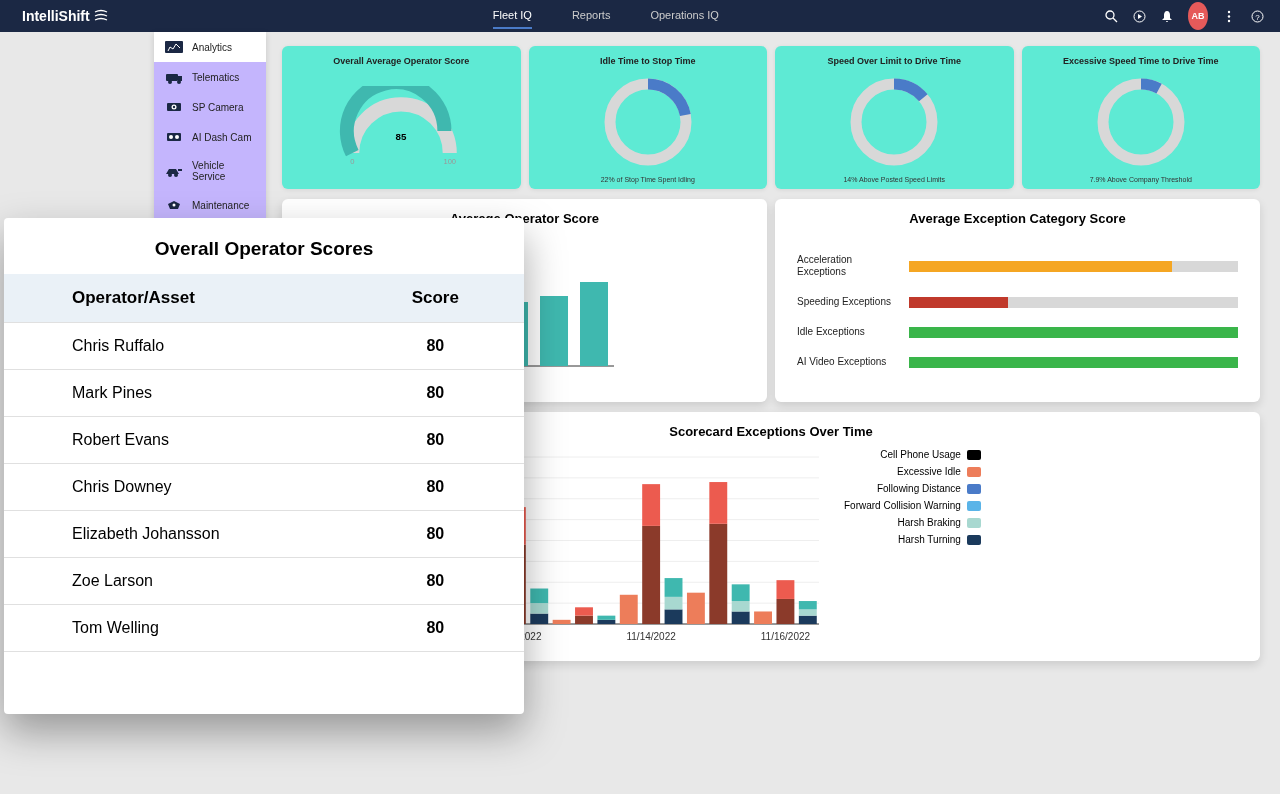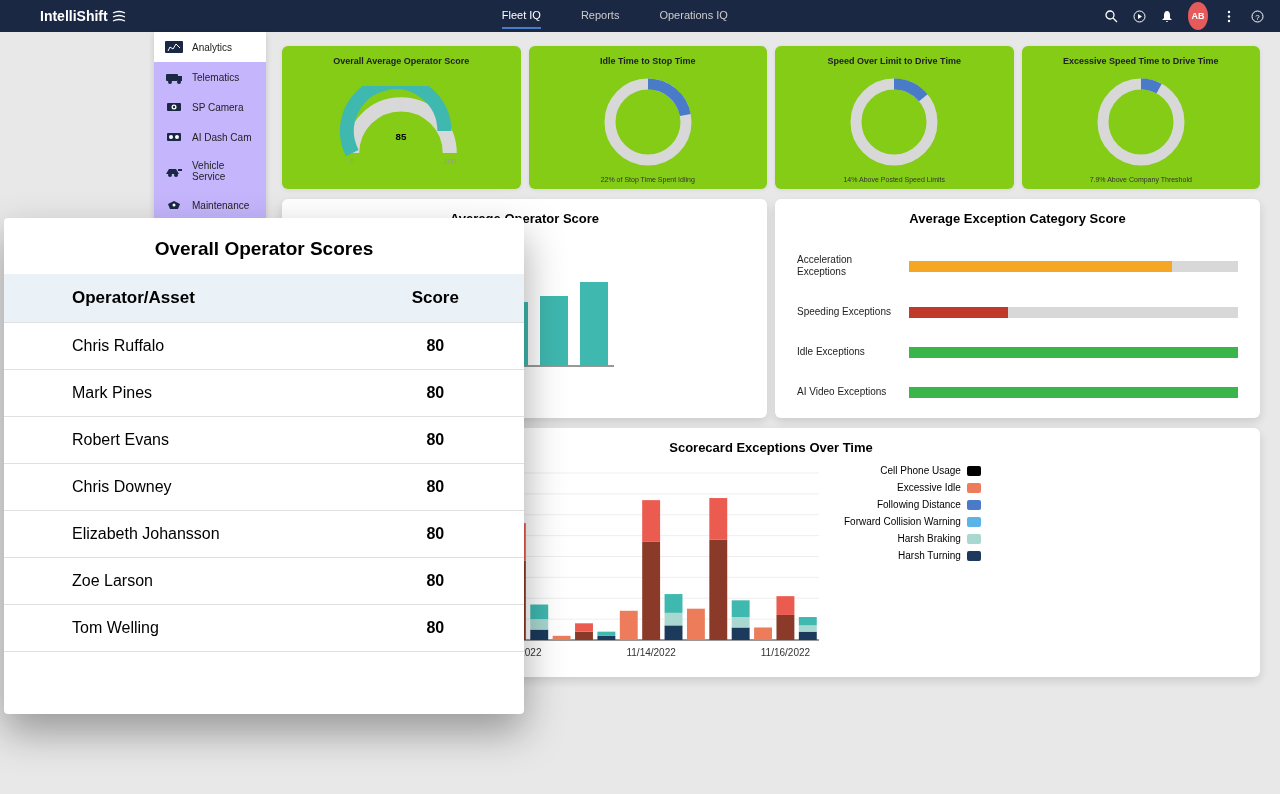--- a/index.html
+++ b/index.html
@@ -1,53 +1,53 @@
 <!DOCTYPE html>
 <html><head>
 <meta charset="utf-8">
 <style>
 * { margin: 0; padding: 0; box-sizing: border-box; font-family: -apple-system, BlinkMacSystemFont, "Segoe UI", Arial, sans-serif; }
 body { background: #e8e8e8; width: 1280px; height: 794px; overflow: hidden; position: relative; }
 
 
 .navbar { background: #1b2844; height: 32px; display: flex; align-items: center; padding: 0 16px; color: #fff; }
-.logo { font-size: 14px; font-weight: 600; display: flex; align-items: flex-end; gap: 4px; margin-left: 24px; }
+.logo { font-size: 14px; font-weight: 600; display: flex; align-items: center; gap: 4px; margin-left: 6px; }
 .logo-icon { display: inline-flex; }
 .nav-center { flex: 1; display: flex; justify-content: center; gap: 40px; font-size: 11px; }
 .nav-tab { color: #ccc; padding: 6px 0; border-bottom: 2px solid transparent; cursor: pointer; }
 .nav-tab.active { color: #fff; border-bottom: 2px solid #4a7bc8; }
 .nav-right { display: flex; align-items: center; gap: 14px; }
 .nav-icon { width: 14px; height: 14px; display: flex; align-items: center; justify-content: center; font-size: 13px; cursor: pointer; }
 .avatar { width: 20px; height: 28px; border-radius: 50%; background: #e55a5a; display: flex; align-items: center; justify-content: center; font-size: 9px; font-weight: 600; cursor: pointer; }
 
 
 .sidebar { position: absolute; top: 32px; left: 154px; width: 112px; background: #fff; box-shadow: 0 2px 6px rgba(0,0,0,0.15); z-index: 5; }
 .sidebar-item { display: flex; align-items: center; gap: 8px; padding: 8px 10px; font-size: 10px; cursor: pointer; color: #222; }
 .sidebar-item.active { background: #fff; }
 .sidebar-item:not(.active) { background: #c4b5fd; }
 .sb-icon { width: 20px; height: 14px; display: flex; align-items: center; justify-content: center; }
 
 
 .content { position: absolute; top: 46px; left: 282px; right: 20px; display: flex; flex-direction: column; gap: 10px; }
 
 
 .row1 { display: flex; gap: 8px; }
-.gauge-card { flex: 1; background: #84cc16; border-radius: 6px; box-shadow: 0 1px 4px rgba(0,0,0,0.08); padding: 10px 8px 6px; display: flex; flex-direction: column; align-items: center; }
+.gauge-card { flex: 1; background: #5eead4; border-radius: 6px; box-shadow: 0 1px 4px rgba(0,0,0,0.08); padding: 10px 8px 6px; display: flex; flex-direction: column; align-items: center; }
 .gauge-title { font-size: 9px; font-weight: 700; color: #222; text-align: center; margin-bottom: 6px; }
 .gauge-body { width: 100%; flex: 1; display: flex; align-items: center; justify-content: center; }
 .gauge-footer { font-size: 7px; color: #333; text-align: center; margin-top: 4px; }
 
 
 .row2 { display: flex; gap: 8px; }
 .chart-card { background: #fff; border-radius: 6px; box-shadow: 0 4px 10px rgba(0,0,0,0.12); padding: 12px; }
 .chart-title { font-size: 13px; font-weight: 700; text-align: center; margin-bottom: 10px; }
 .avg-op { flex: 1; min-width: 0; }
 .avg-ex { flex: 1; min-width: 0; }
 
-.ex-rows { display: flex; flex-direction: column; gap: 28px; padding: 18px 10px 8px; }
+.ex-rows { display: flex; flex-direction: column; gap: 18px; padding: 18px 10px 8px; }
 .ex-row { display: flex; align-items: center; gap: 12px; }
 .ex-label { width: 100px; font-size: 10px; color: #222; line-height: 1.2; }
 .ex-bar-track { flex: 1; height: 11px; background: #d8d8d8; position: relative; }
 .ex-bar-fill { position: absolute; left: 0; top: 0; height: 100%; }
 
 
 .row3 .chart-card { width: 100%; }
 
 
 .barchart { width: 100%; }

